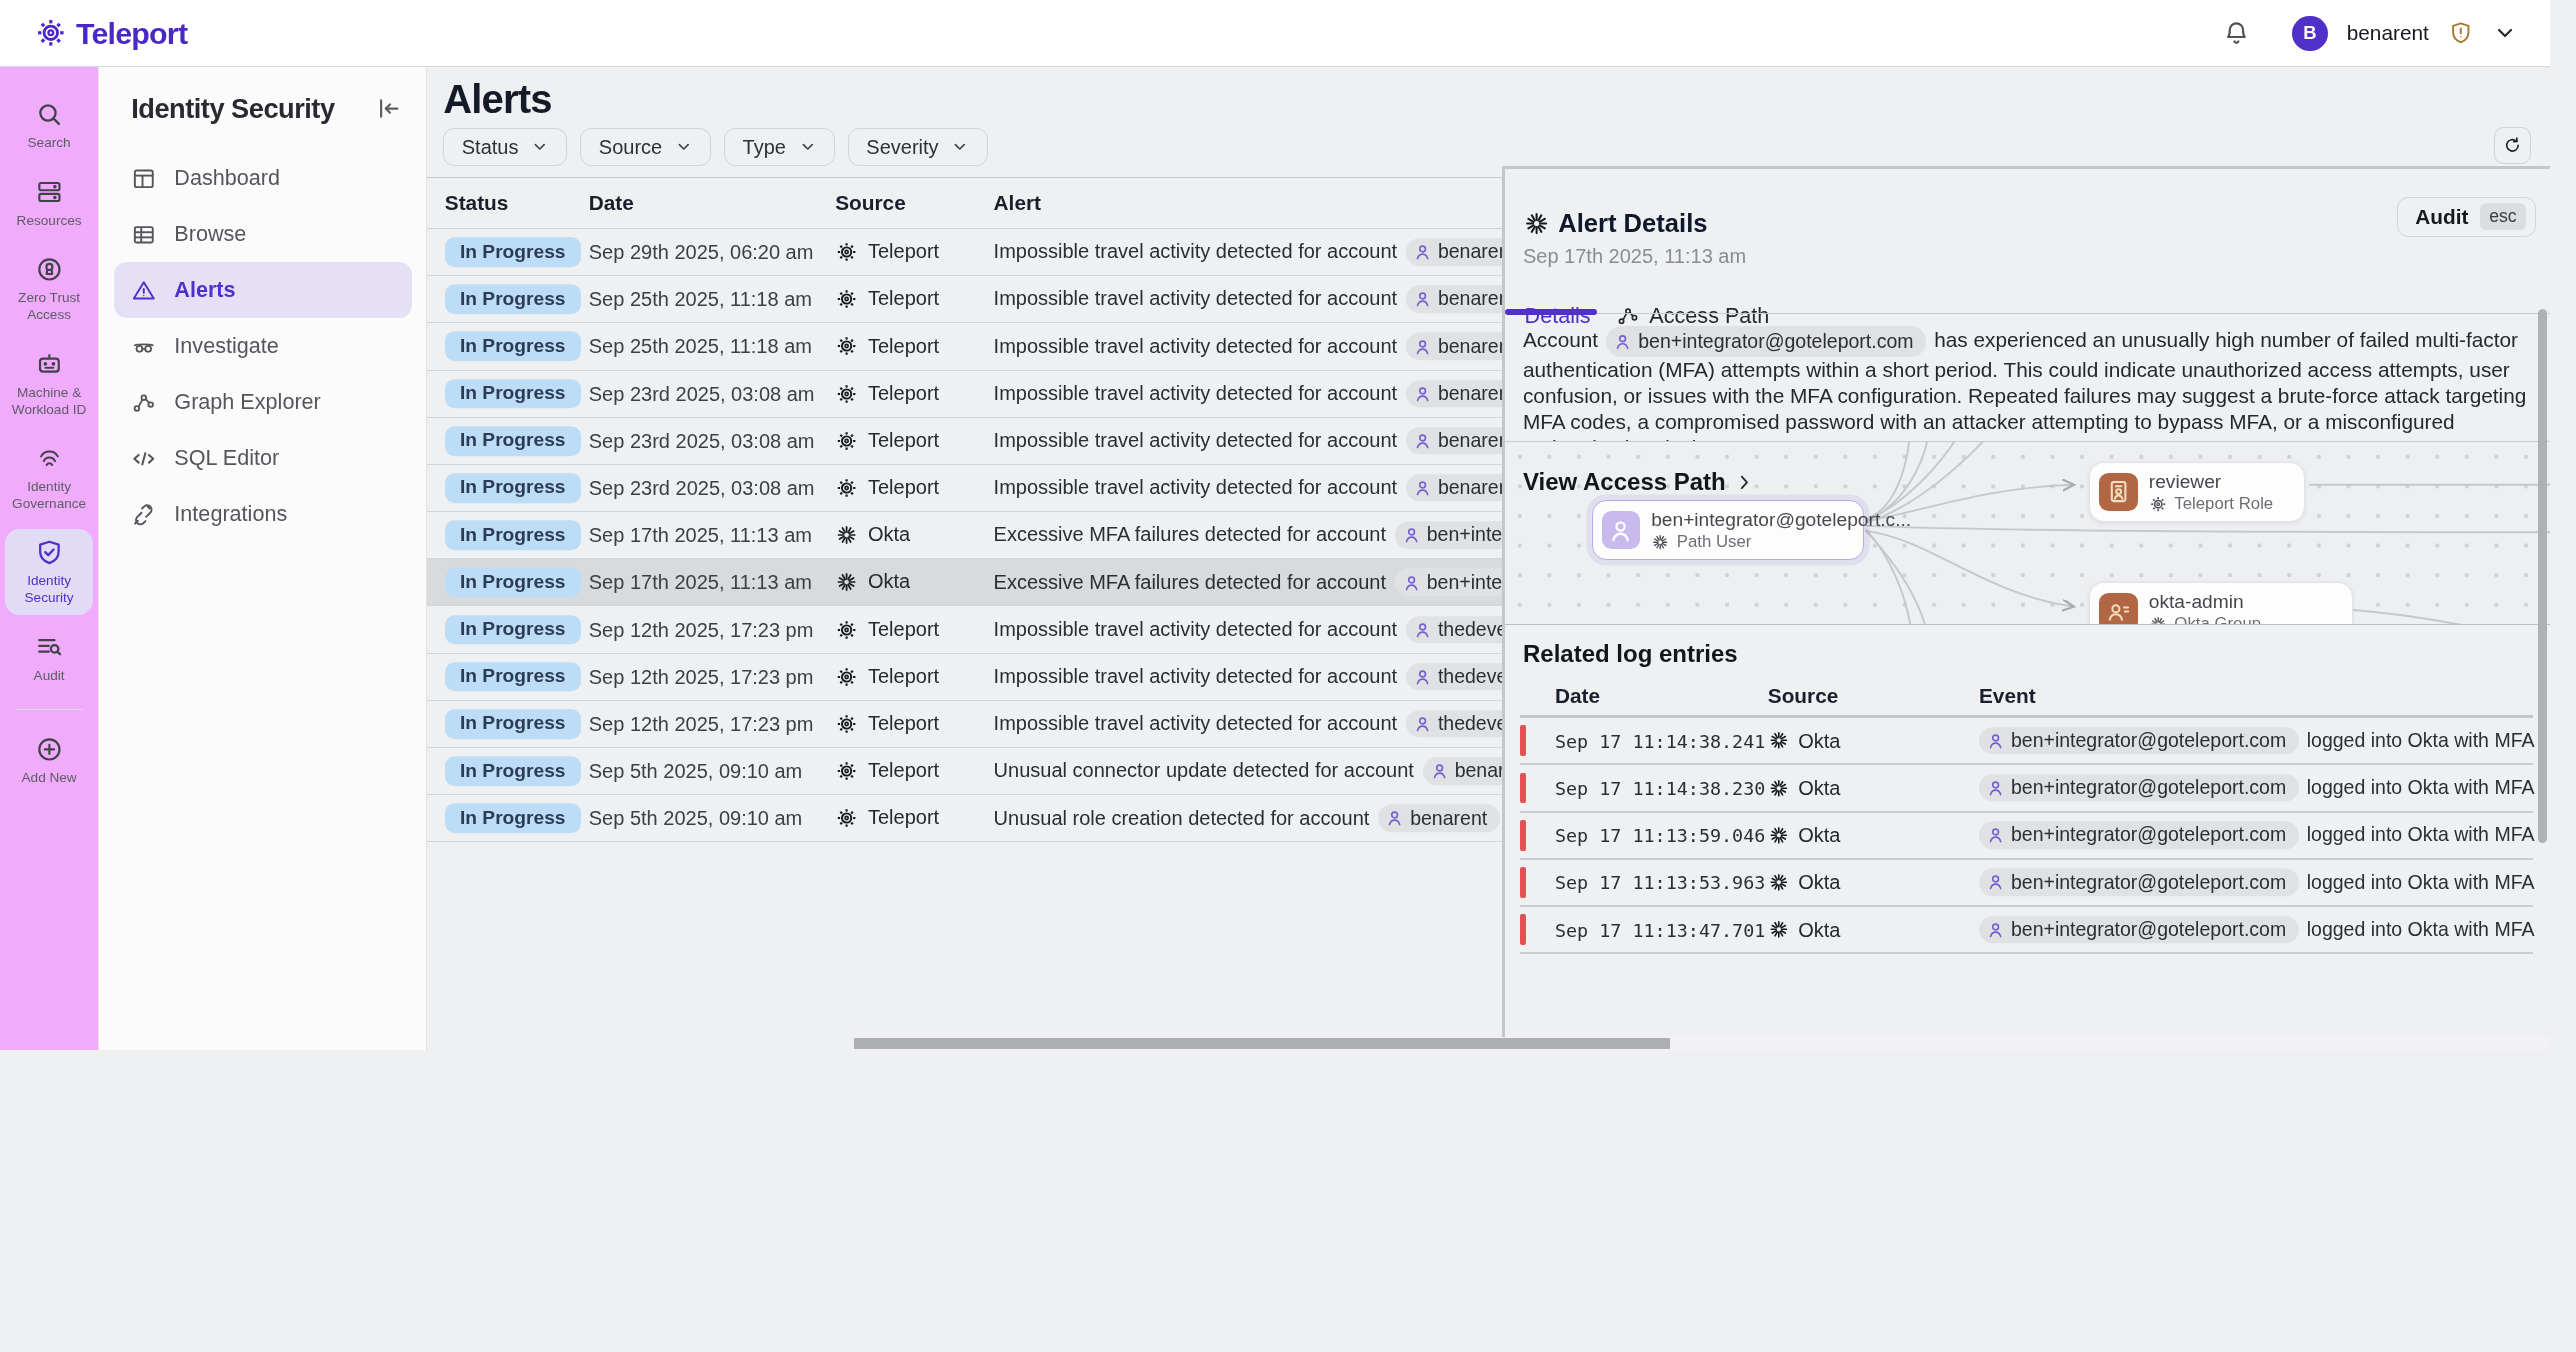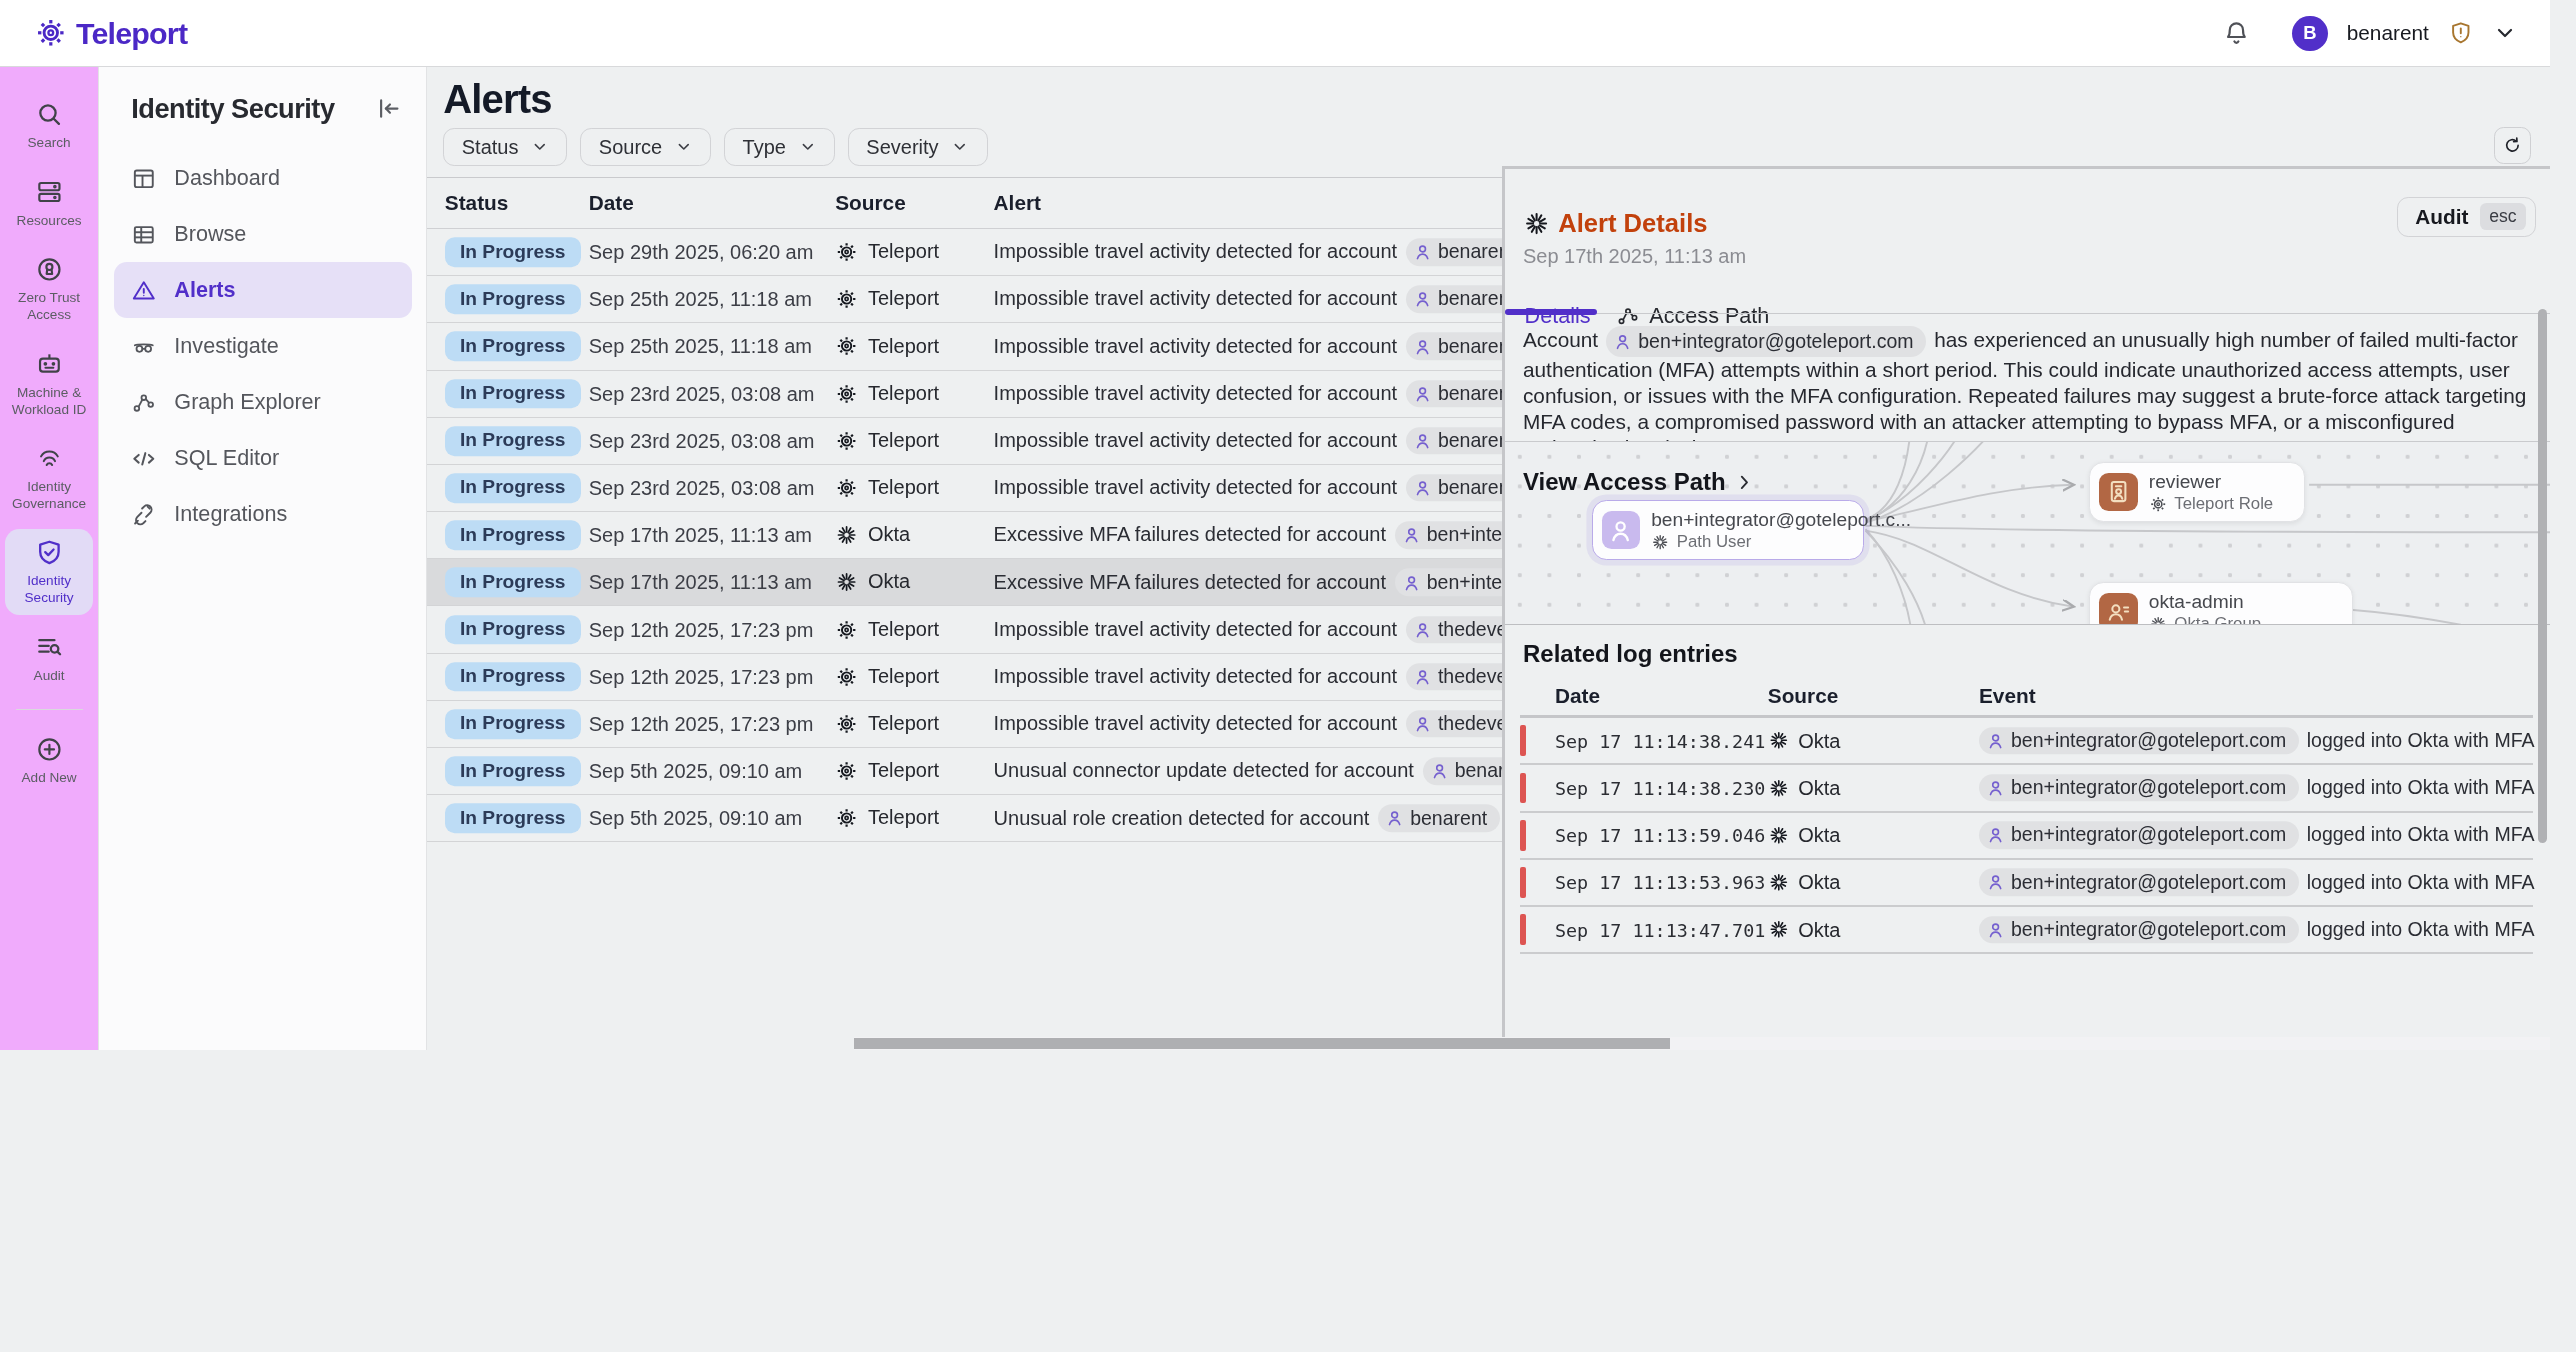--- a/index.html
+++ b/index.html
@@ -66,21 +66,21 @@
   .srcwrap{display:flex;align-items:center;gap:.6rem;font-size:1.25rem;color:#26282e;}
   .srcwrap .ic{width:1.45rem;height:1.45rem;display:inline-flex;color:#15181f;}
   .alertwrap{display:flex;align-items:center;gap:.55rem;font-size:1.25rem;color:#2b2d34;}
   .pill{display:inline-flex;align-items:center;gap:.35rem;background:#e0e1e3;border-radius:1.1rem;padding:.14rem .78rem .14rem .45rem;}
   .pill .pic{width:1.2rem;height:1.2rem;display:inline-flex;color:#7560cf;}
   .pill .pname{font-size:1.22rem;color:#2b2d34;white-space:nowrap;}
 
   
   .panel{position:absolute;top:6.2rem;left:67.2rem;right:0;bottom:0;background:#eef0f1;border-left:.2rem solid #c5c6c9;border-top:.2rem solid #c5c6c9;overflow:hidden;}
   .panel-head-icon{position:absolute;top:2.55rem;left:1.1rem;width:1.7rem;height:1.7rem;color:#16181e;display:inline-flex;}
-  .panel-title{position:absolute;top:2.5rem;left:3.3rem;font-size:1.6rem;font-weight:700;color:#c2410c;}
+  .panel-title{position:absolute;top:2.5rem;left:3.3rem;font-size:1.6rem;font-weight:700;color:#0f172a;}
   .close-btn{position:absolute;top:1.7rem;right:.9rem;height:2.5rem;display:flex;align-items:center;gap:.7rem;padding:0 .55rem 0 1.1rem;border:.1rem solid #d2d3d6;border-radius:.7rem;background:transparent;cursor:pointer;}
   .close-lbl{font-size:1.3rem;font-weight:700;color:#17191f;}
   .esc-kbd{background:#dcdde0;border-radius:.4rem;padding:.18rem .6rem;font-size:1.1rem;color:#3a3c43;}
   .panel-date{position:absolute;top:4.7rem;left:1.1rem;font-size:1.25rem;color:#8b8c92;}
   .tabs{position:absolute;top:6.6rem;left:0;right:0;height:2.3rem;}
   .tab{position:absolute;display:flex;align-items:center;gap:.6rem;font-size:1.35rem;cursor:pointer;margin-top:28px;}
   .tab-details{left:1.2rem;color:#512fc9;font-weight:500;}
   .tab-access{left:6.9rem;color:#26282e;}
   .tab .tic{width:1.5rem;height:1.5rem;display:inline-flex;color:#26282e;}
   .tabbar-line{position:absolute;top:8.95rem;left:0;right:0;border-top:.1rem solid #c9cacd;}

